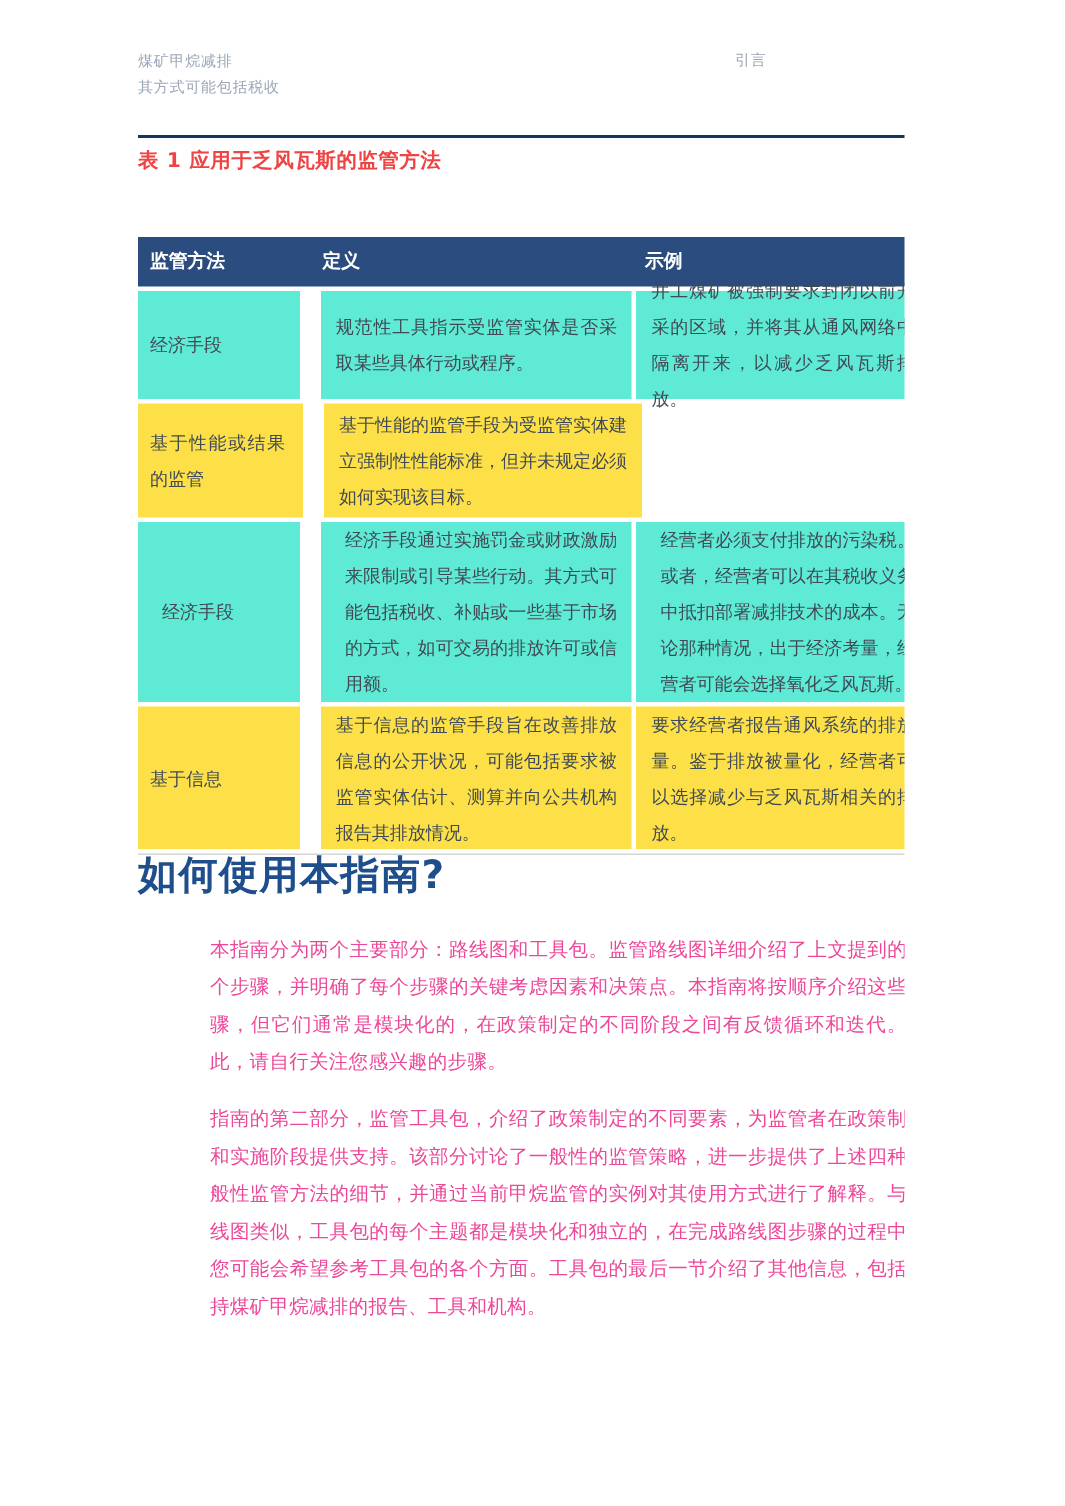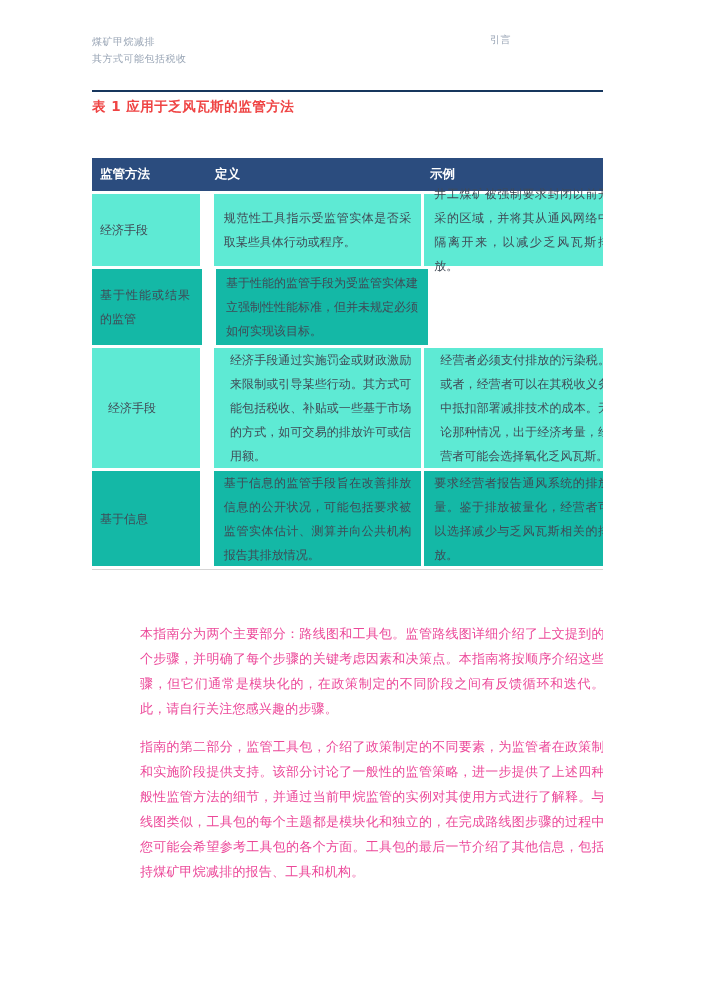--- a/index.html
+++ b/index.html
@@ -44,21 +44,21 @@
   .c1 { width: 110px; padding: 6px 12px 6px 8px; }
   .c2 { width: 212px; padding: 6px 10px; margin-left: 14px; }
   .c3 { width: 198px; padding: 6px 8px 6px 10px; margin-left: 3px; }
   .thead .c2, .thead .c3 { margin-left: 3px; padding-top: 0; padding-bottom: 0; }
   .tbody .c {
     display: flex; align-items: center;
     font-size: 12px; line-height: 24px; color: #404a56;
   }
   .tbody .c .txt { width: 100%; text-align: justify; }
   .tbody.shaded .c { background: #5eead4; }
-  .tbody.plain .c { background: #14b8a6; }
+  .tbody.plain .c { background: #fde047; }
   .r1 .c { height: 72px; }
   .r2 .c { height: 76px; }
   .r3 .c { height: 120px; padding-left: 16px; }
   .r4 .c { height: 95px; }
   .table-bottom-rule { margin-top: 3px; height: 1px; background: #d5d5d5; }
   
   .section-title {
     position: absolute; left: 92px; top: 566px;
     font-size: 26px; font-weight: bold; color: #1f4e8c;
     letter-spacing: 1px;
@@ -145,20 +145,21 @@
           <span class="txt">基于信息的监管手段旨在改善排放信息的公开状况，可能包括要求被监管实体估计、测算并向公共机构报告其排放情况。</span>
         </div>
       <div class="c c3">
           <span class="txt">要求经营者报告通风系统的排放量。鉴于排放被量化，经营者可以选择减少与乏风瓦斯相关的排放。</span>
         </div>
     </div>
 
     <div class="table-bottom-rule"></div>
   </div>
 
+  <div class="section-title">如何使用本指南?</div>
 
   <div class="body-para para-1">本指南分为两个主要部分：路线图和工具包。监管路线图详细介绍了上文提到的十个步骤，并明确了每个步骤的关键考虑因素和决策点。本指南将按顺序介绍这些步骤，但它们通常是模块化的，在政策制定的不同阶段之间有反馈循环和迭代。因此，请自行关注您感兴趣的步骤。</div>
   <div class="body-para para-2">指南的第二部分，监管工具包，介绍了政策制定的不同要素，为监管者在政策制定和实施阶段提供支持。该部分讨论了一般性的监管策略，进一步提供了上述四种一般性监管方法的细节，并通过当前甲烷监管的实例对其使用方式进行了解释。与路线图类似，工具包的每个主题都是模块化和独立的，在完成路线图步骤的过程中，您可能会希望参考工具包的各个方面。工具包的最后一节介绍了其他信息，包括支持煤矿甲烷减排的报告、工具和机构。</div>
 
   <div class="page-number">18</div>
   <div class="side-credit">IEA. CC BY 4.0.</div>
 
 </div>
 
 </body></html>

